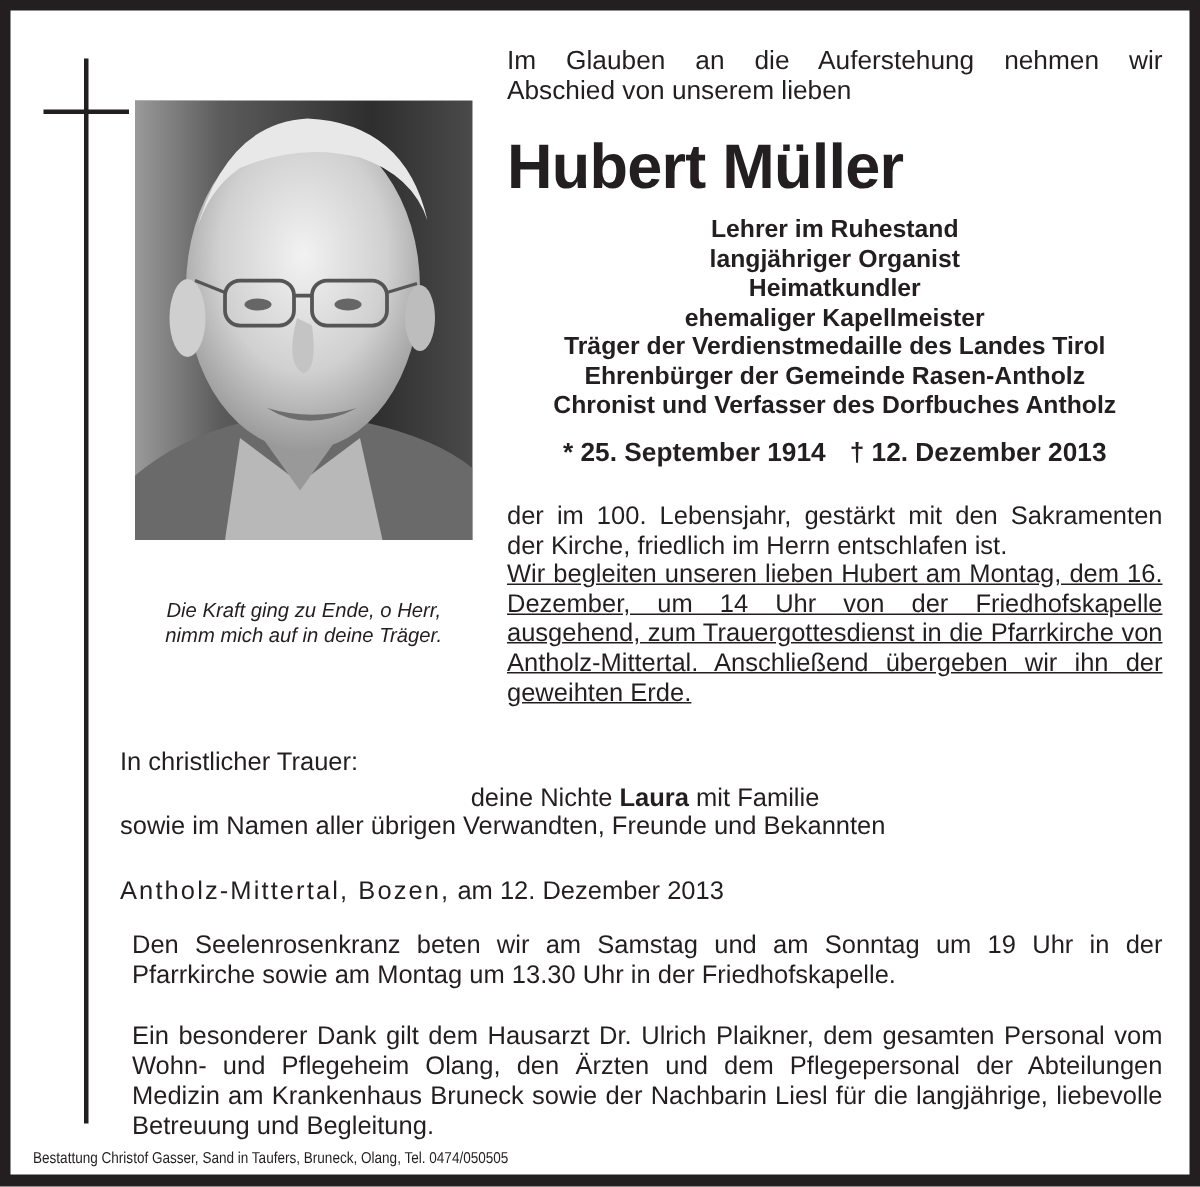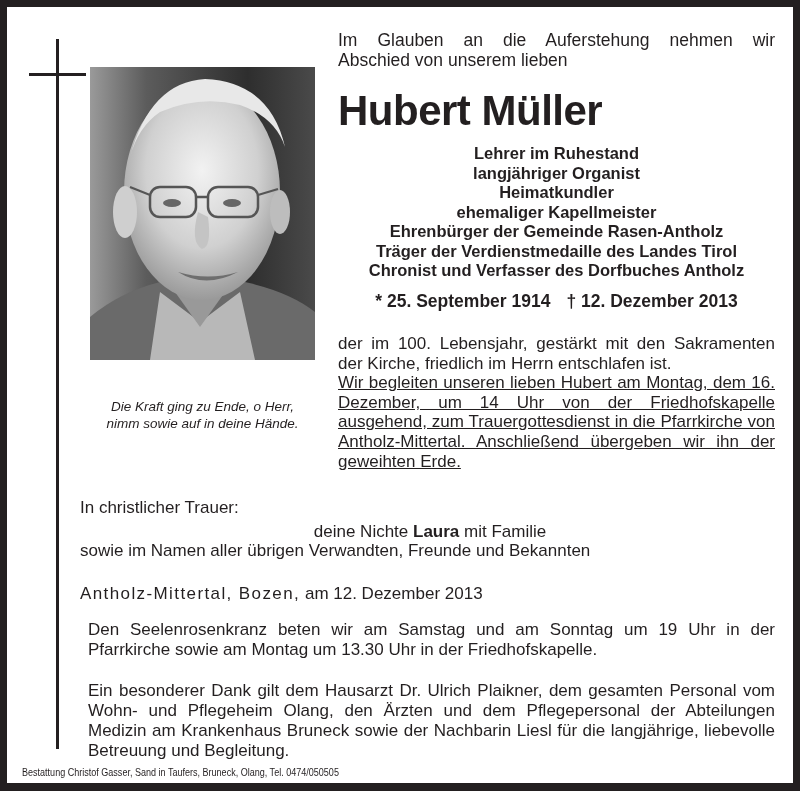--- a/index.html
+++ b/index.html
@@ -69,37 +69,37 @@
     <line x1="168" y1="128" x2="188" y2="122" stroke="#555" stroke-width="2"></line>
     <ellipse cx="82" cy="136" rx="9" ry="4" fill="#666"></ellipse>
     <ellipse cx="142" cy="136" rx="9" ry="4" fill="#666"></ellipse>
     <path d="M108 145 Q100 175 112 182 Q122 180 118 150" fill="#c4c4c4"></path>
     <path d="M88 205 Q115 222 148 205 Q118 214 88 205 Z" fill="#6e6e6e"></path>
   </svg>
 </div>
 
 <div class="caption">
   <div>Die Kraft ging zu Ende, o Herr,</div>
-  <div>nimm sowie auf in deine Hände.</div>
+  <div>nimm mich auf in deine Träger.</div>
 </div>
 
 <div class="intro">
   <span class="l1">Im Glauben an die Auferstehung nehmen wir</span>
   <span>Abschied von unserem lieben</span>
 </div>
 
 <div class="name">Hubert Müller</div>
 
 <div class="titles">
   <div>Lehrer im Ruhestand</div>
   <div>langjähriger Organist</div>
   <div>Heimatkundler</div>
   <div>ehemaliger Kapellmeister</div>
+  <div>Träger der Verdienstmedaille des Landes Tirol</div>
   <div>Ehrenbürger der Gemeinde Rasen-Antholz</div>
-  <div>Träger der Verdienstmedaille des Landes Tirol</div>
   <div>Chronist und Verfasser des Dorfbuches Antholz</div>
 </div>
 
 <div class="dates">
   <span>* 25. September 1914</span><span class="gap"></span><span>† 12. Dezember 2013</span>
 </div>
 
 <div class="body">
   <p>der im 100. Lebensjahr, gestärkt mit den Sakramenten der Kirche, friedlich im Herrn entschlafen ist.</p>
   <p>Wir begleiten unseren lieben Hubert am Montag, dem 16. Dezember, um 14 Uhr von der Friedhofskapelle ausgehend, zum Trauergottesdienst in die Pfarrkirche von Antholz-Mittertal. Anschließend übergeben wir ihn der geweihten Erde.</p>

